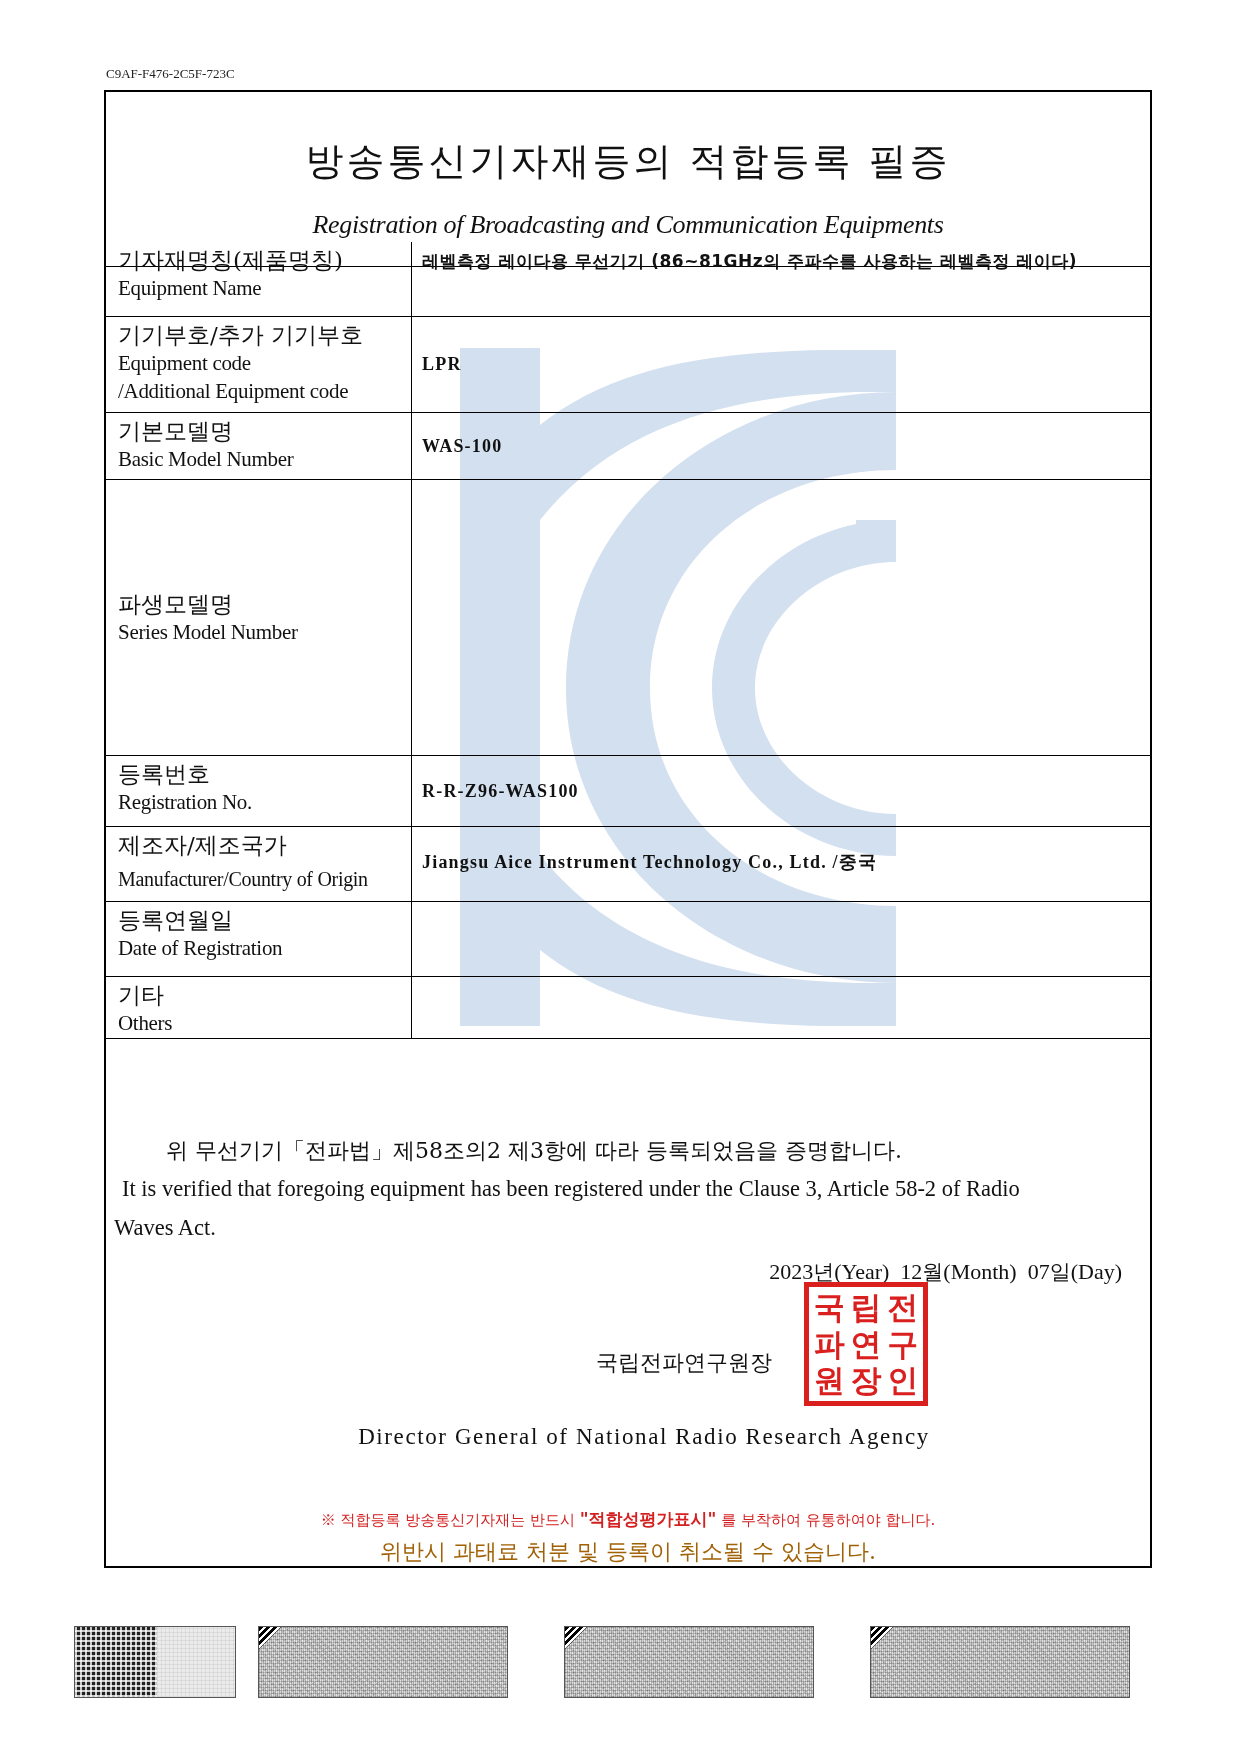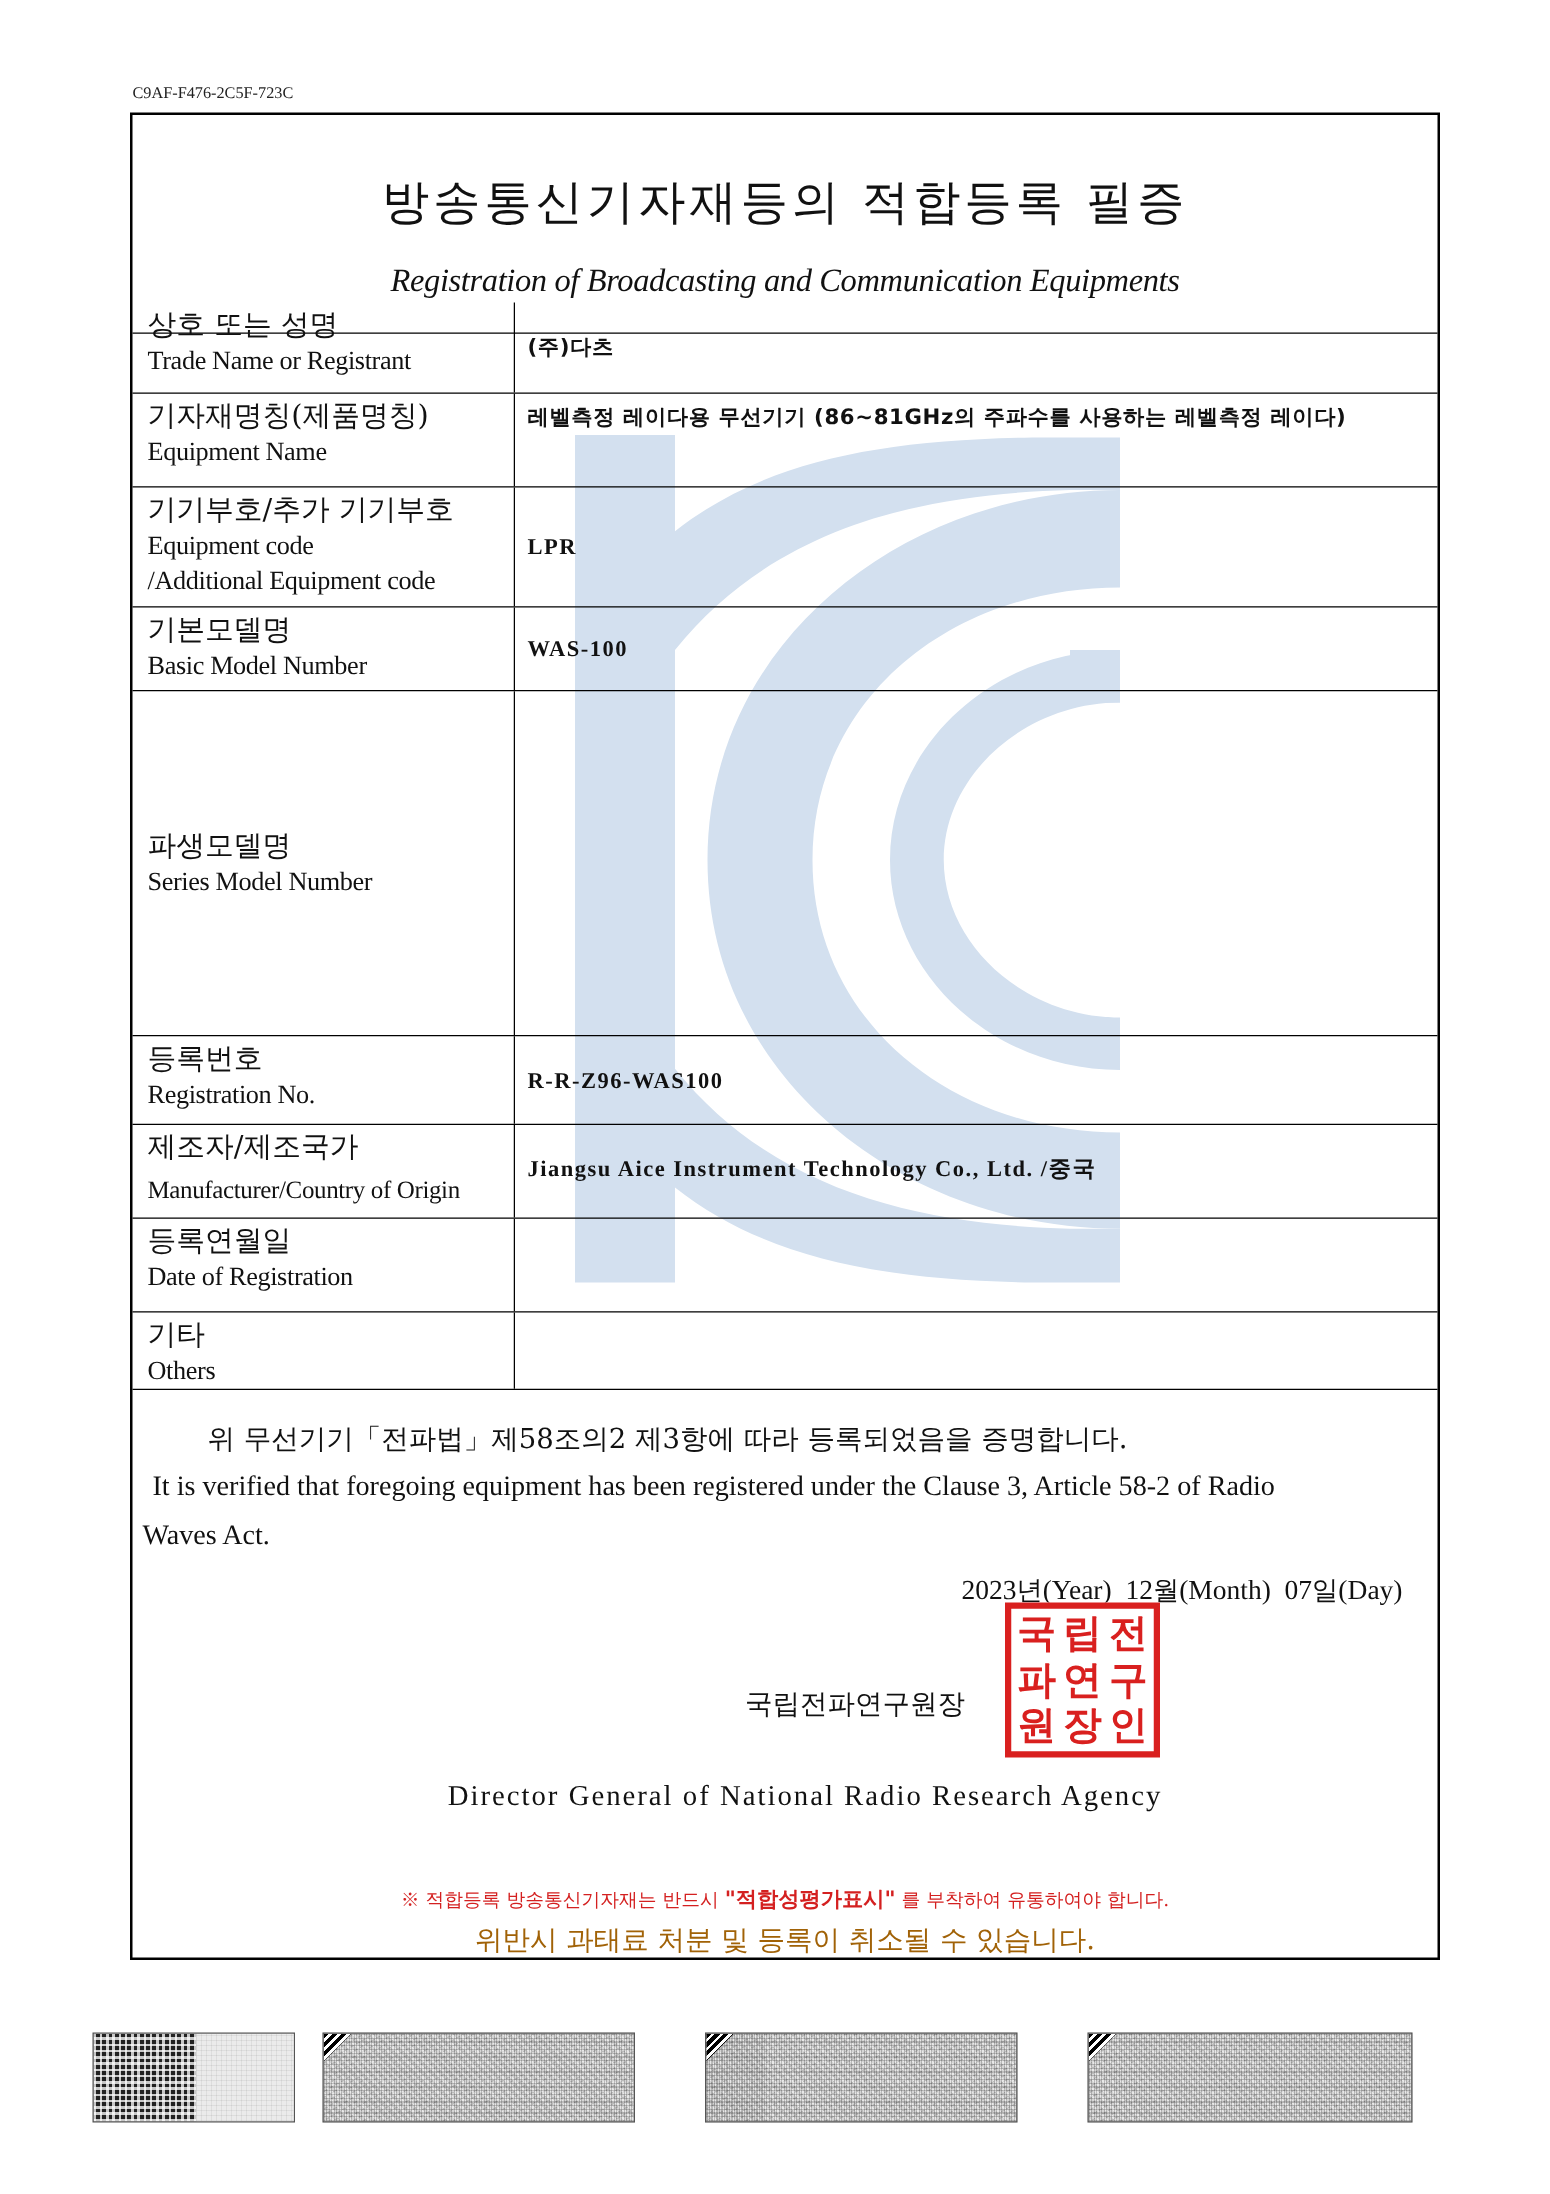--- a/index.html
+++ b/index.html
@@ -104,27 +104,20 @@
 
 <div class="frame">
 
   <div class="header">
     <div class="title-ko">방송통신기자재등의 적합등록 필증</div>
     <div class="title-en">Registration of Broadcasting and Communication Equipments</div>
   </div>
 
   <div class="rows">
 
-    <div class="row" style="height:73px">
-      <div class="label">
-        <div class="ko">상호 또는 성명</div>
-        <div class="en">Trade Name or Registrant</div>
-      </div>
-      <div class="value ko-val mid" style="padding-top:0">(주)다츠</div>
-    </div>
 
     <div class="row" style="height:75px">
       <div class="label">
         <div class="ko">기자재명칭(제품명칭)</div>
         <div class="en">Equipment Name</div>
       </div>
       <div class="value ko-val">레벨측정 레이다용 무선기기 (86~81GHz의 주파수를 사용하는 레벨측정 레이다)</div>
     </div>
 
     <div class="row" style="height:96px">

